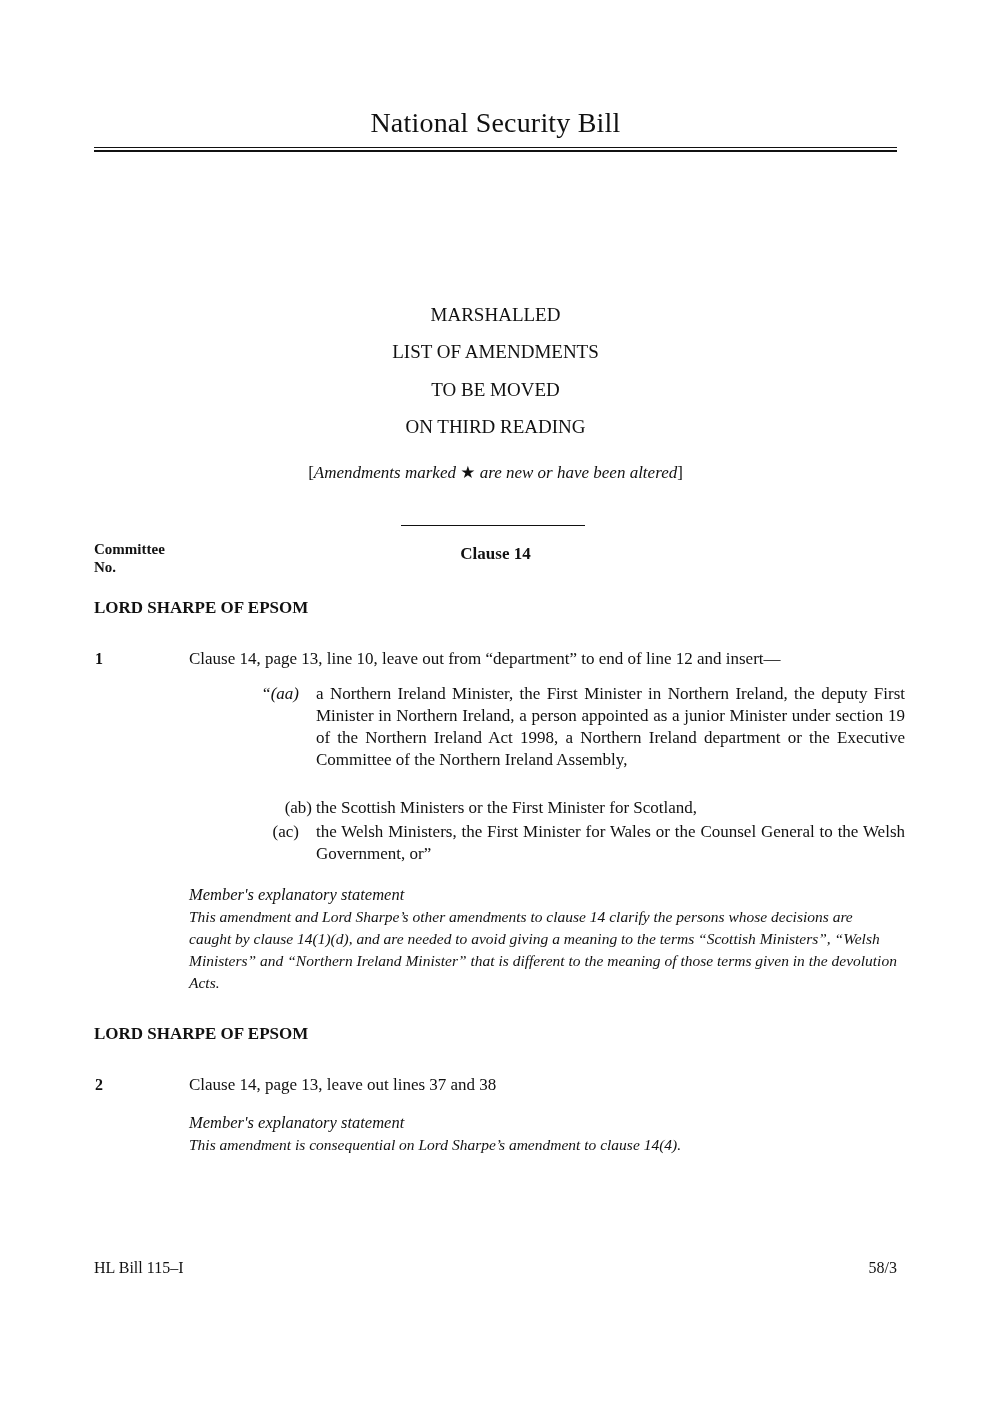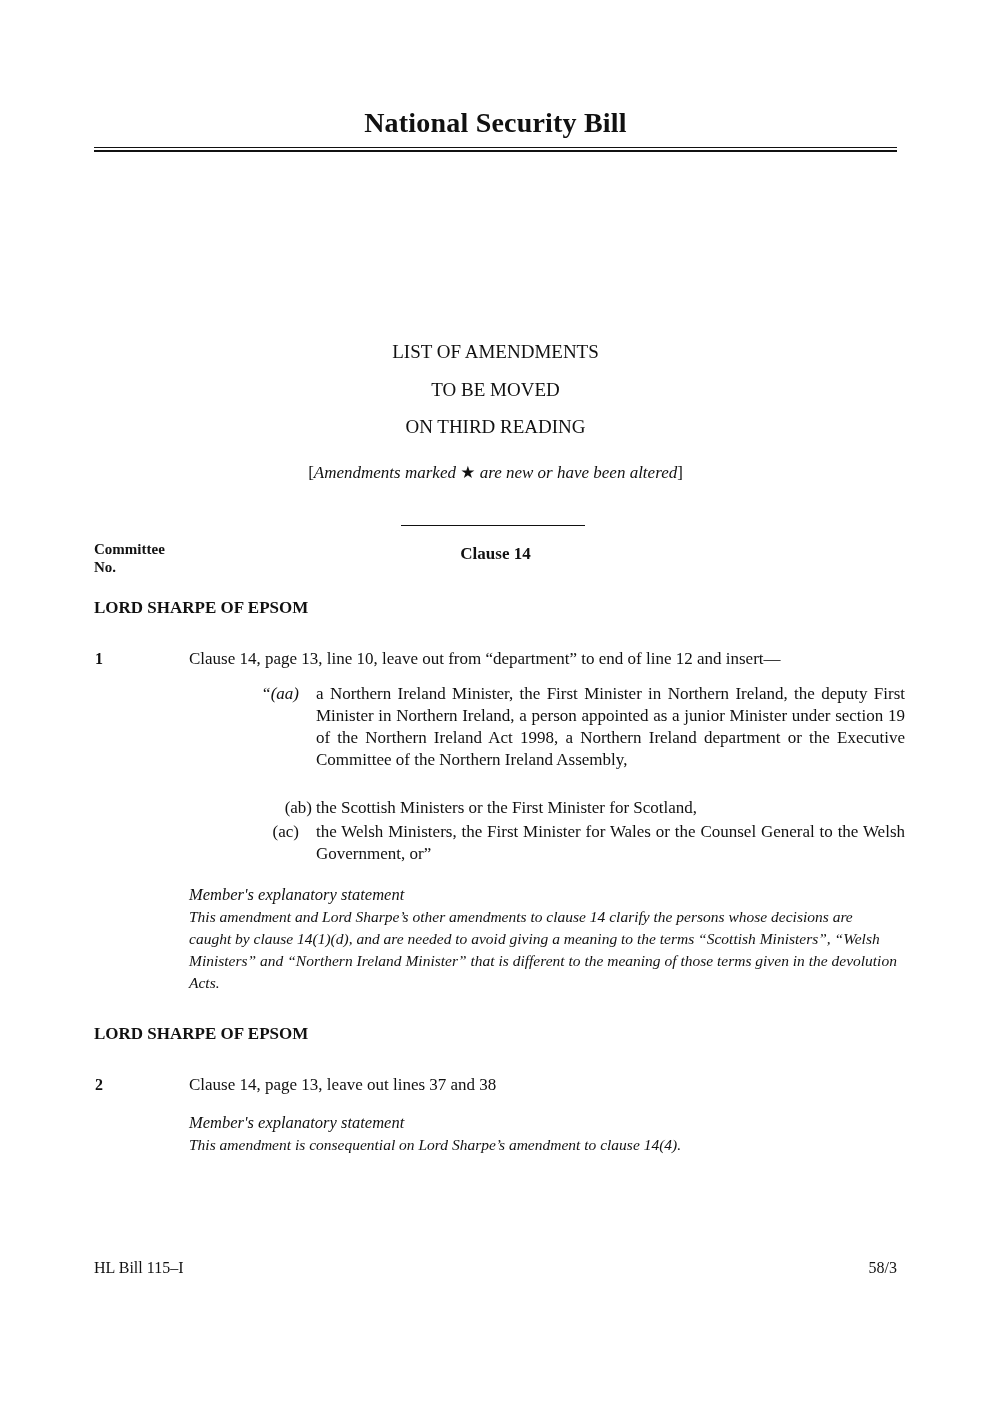--- a/index.html
+++ b/index.html
@@ -19,21 +19,21 @@
       position: absolute;
       left: 0; top: 0;
       width: 991px; height: 1401px;
     }
     .title {
       position: absolute;
       left: 94px;
       width: 803px;
       top: 107px;
       text-align: center;
-      font-weight: bold;
+      font-weight: normal;
       font-size: 28px;
       letter-spacing: 0.2px;
     }
     .title-rule-thin {
       position: absolute;
       left: 94px; width: 803px;
       top: 147px;
       height: 0;
       border-top: 1px solid #111;
     }
@@ -145,20 +145,21 @@
   </style>
 </head>
 <body>
 
 <div class="page">
 
   <div class="title">National Security Bill</div>
   <div class="title-rule-thin"></div>
   <div class="title-rule-thick"></div>
 
+  <div class="heading-line" style="top:304px;">MARSHALLED</div>
   <div class="heading-line" style="top:341px;">LIST OF AMENDMENTS</div>
   <div class="heading-line" style="top:416px;">ON THIRD READING</div>
   <div class="heading-line" style="top:379px;">TO BE MOVED</div>
 
   <div class="note">
     <span>[</span><span class="it">Amendments marked </span><span>★</span><span class="it"> are new or have been altered</span><span>]</span>
   </div>
 
   <div class="short-rule"></div>
 

